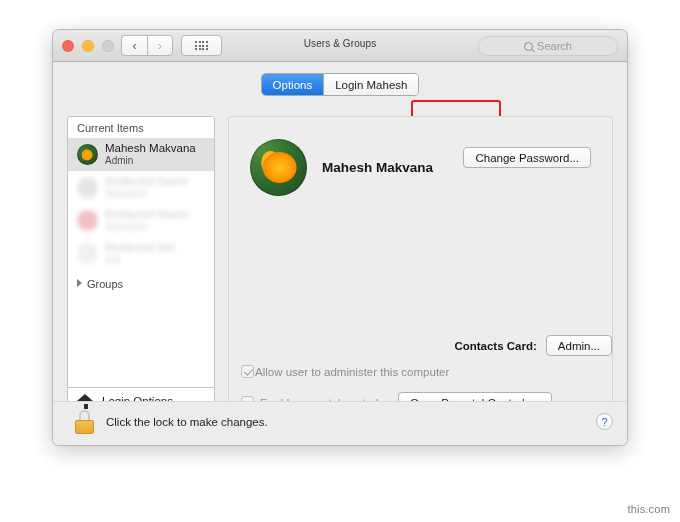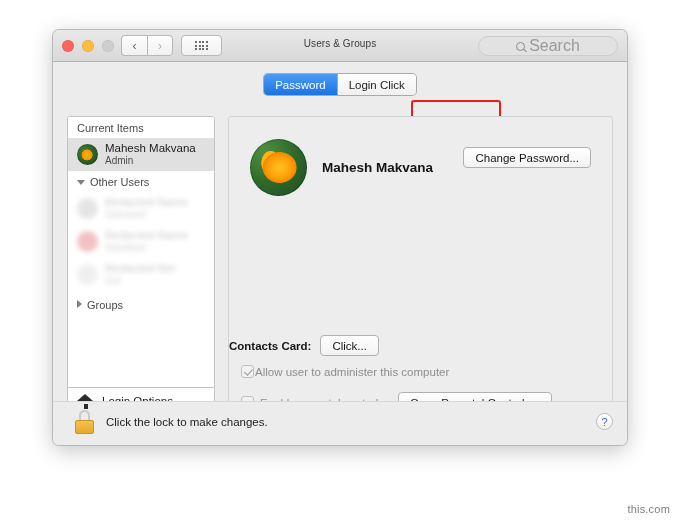--- a/index.html
+++ b/index.html
@@ -119,21 +119,21 @@
     flex: none;
   }
   .searchfield .mag::after {
     content: "";
     position: absolute;
     right: -3px; bottom: -2px;
     width: 4px; height: 1.3px;
     background: #8b8b8b;
     transform: rotate(45deg);
   }
-  .searchfield .sf-text { font-size: 16px; color: #9a9a9a; }
+  .searchfield .sf-text { font-size: 11px; color: #9a9a9a; }
 
   
   #content {
     position: relative;
     height: 383px;
     background: #ececec;
   }
 
   
   #tabbar {
@@ -371,21 +371,21 @@
     right: 21px;
     top: 30px;
   }
 
   #contacts-row {
     position: absolute;
     left: 0; right: 0;
     top: 218px;
     display: flex;
     align-items: center;
-    justify-content: flex-start;
+    justify-content: flex-end;
     gap: 9px;
   }
   #contacts-label {
     font-size: 11.5px;
     font-weight: bold;
     color: #151515;
   }
 
   #admin-row {
     position: absolute;
@@ -529,42 +529,39 @@
     <div class="searchfield">
       <span class="mag"></span>
       <span class="sf-text">Search</span>
     </div>
   </div>
 
   <div id="content">
 
     <div id="tabbar">
       <div class="tabs">
-        <div class="tab active">Password</div>
-        <div class="tab">Login Click</div>
+        <div class="tab active">Options</div>
+        <div class="tab">Login Mahesh</div>
       </div>
     </div>
 
     <div id="annot"></div>
 
     <div id="sidebar">
 
       <div class="group-header">Current Items</div>
 
       <div class="user-row selected">
         <span class="avatar-sm"></span>
         <span>
           <span class="user-name" style="display:block">Mahesh Makvana</span>
           <span class="user-role" style="display:block">Admin</span>
         </span>
       </div>
 
-      <div class="group-header">
-        <span class="disclosure open"></span><span>Other Users</span>
-      </div>
 
       <div class="user-row blurred">
         <span class="avatar-sm"></span>
         <span>
           <span class="user-name" style="display:block">Redacted Name</span>
           <span class="user-role" style="display:block">Standard</span>
         </span>
       </div>
 
       <div class="user-row blurred pink">
@@ -605,21 +602,21 @@
 
       <div id="user-header">
         <span class="avatar-lg"></span>
         <span id="user-fullname">Mahesh Makvana</span>
       </div>
 
       <div class="btn" id="change-password-btn">Change Password...</div>
 
       <div id="contacts-row">
         <span id="contacts-label">Contacts Card:</span>
-        <span class="btn">Click...</span>
+        <span class="btn">Admin...</span>
       </div>
 
       <div id="admin-row">
         <span class="cbox checked"></span>
         <span class="cb-label">Allow user to administer this computer</span>
       </div>
 
       <div id="parental-row">
         <span class="cbox"></span>
         <span class="cb-label">Enable parental controls</span>

